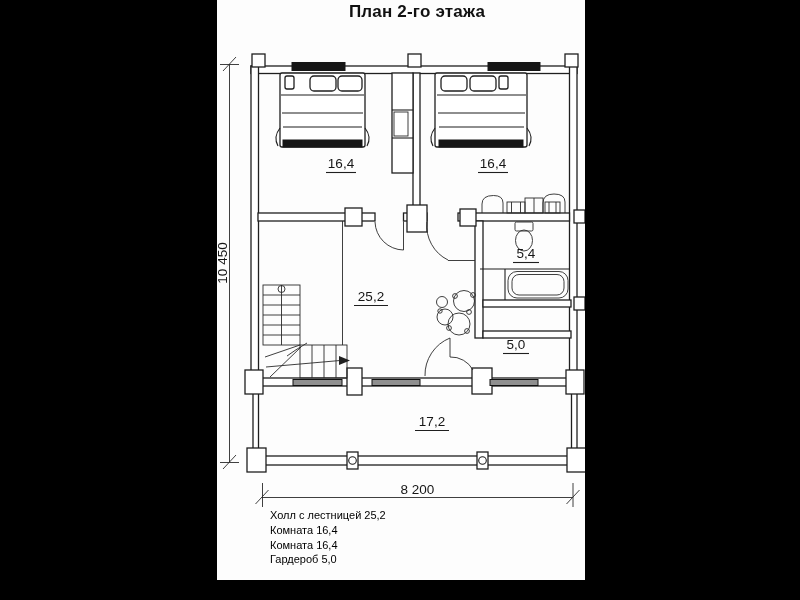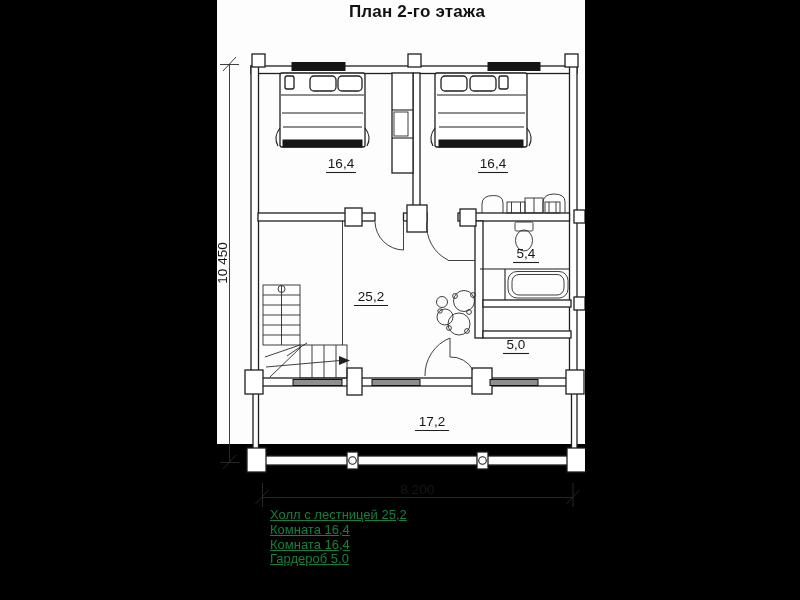--- a/index.html
+++ b/index.html
@@ -1,28 +1,28 @@
 <!DOCTYPE html>
 <html><head>
 <meta charset="utf-8">
 <style>
   html,body{margin:0;padding:0;background:#000;}
   .stage{position:relative;width:800px;height:600px;background:#000;overflow:hidden;
          font-family:"Liberation Sans",sans-serif;}
-  .paper{position:absolute;left:217px;top:0;width:368px;height:444px;background:#fdfdfd;}
+  .paper{position:absolute;left:217px;top:0;width:368px;height:580px;background:#fdfdfd;}
   .title{position:absolute;left:32px;top:2px;width:336px;text-align:center;
          font-size:17px;font-weight:bold;color:#111;letter-spacing:.2px;}
   svg{position:absolute;left:0;top:0;}
   svg .w{fill:#fff;stroke:#1f1f1f;stroke-width:1.3;}
   svg .ln{fill:none;stroke:#1f1f1f;stroke-width:1.1;}
   svg .thin{fill:none;stroke:#2a2a2a;stroke-width:0.9;}
   svg .dk{fill:#161616;stroke:#161616;}
   svg .win{stroke:#111;stroke-width:1;}
   svg text{font-family:"Liberation Sans",sans-serif;font-size:13.5px;fill:#161616;}
-  .legend{position:absolute;left:53px;top:508px;font-size:13px;line-height:14.8px;color:#15803d;text-decoration:underline;}
+  .legend{position:absolute;left:53px;top:508px;font-size:11px;line-height:14.8px;color:#000000;}
 </style>
 </head>
 <body>
 
 <div class="stage">
   <div class="paper">
 
     <div class="title">План 2-го этажа</div>
 
     <svg width="368" height="600" viewBox="0 0 368 600">

